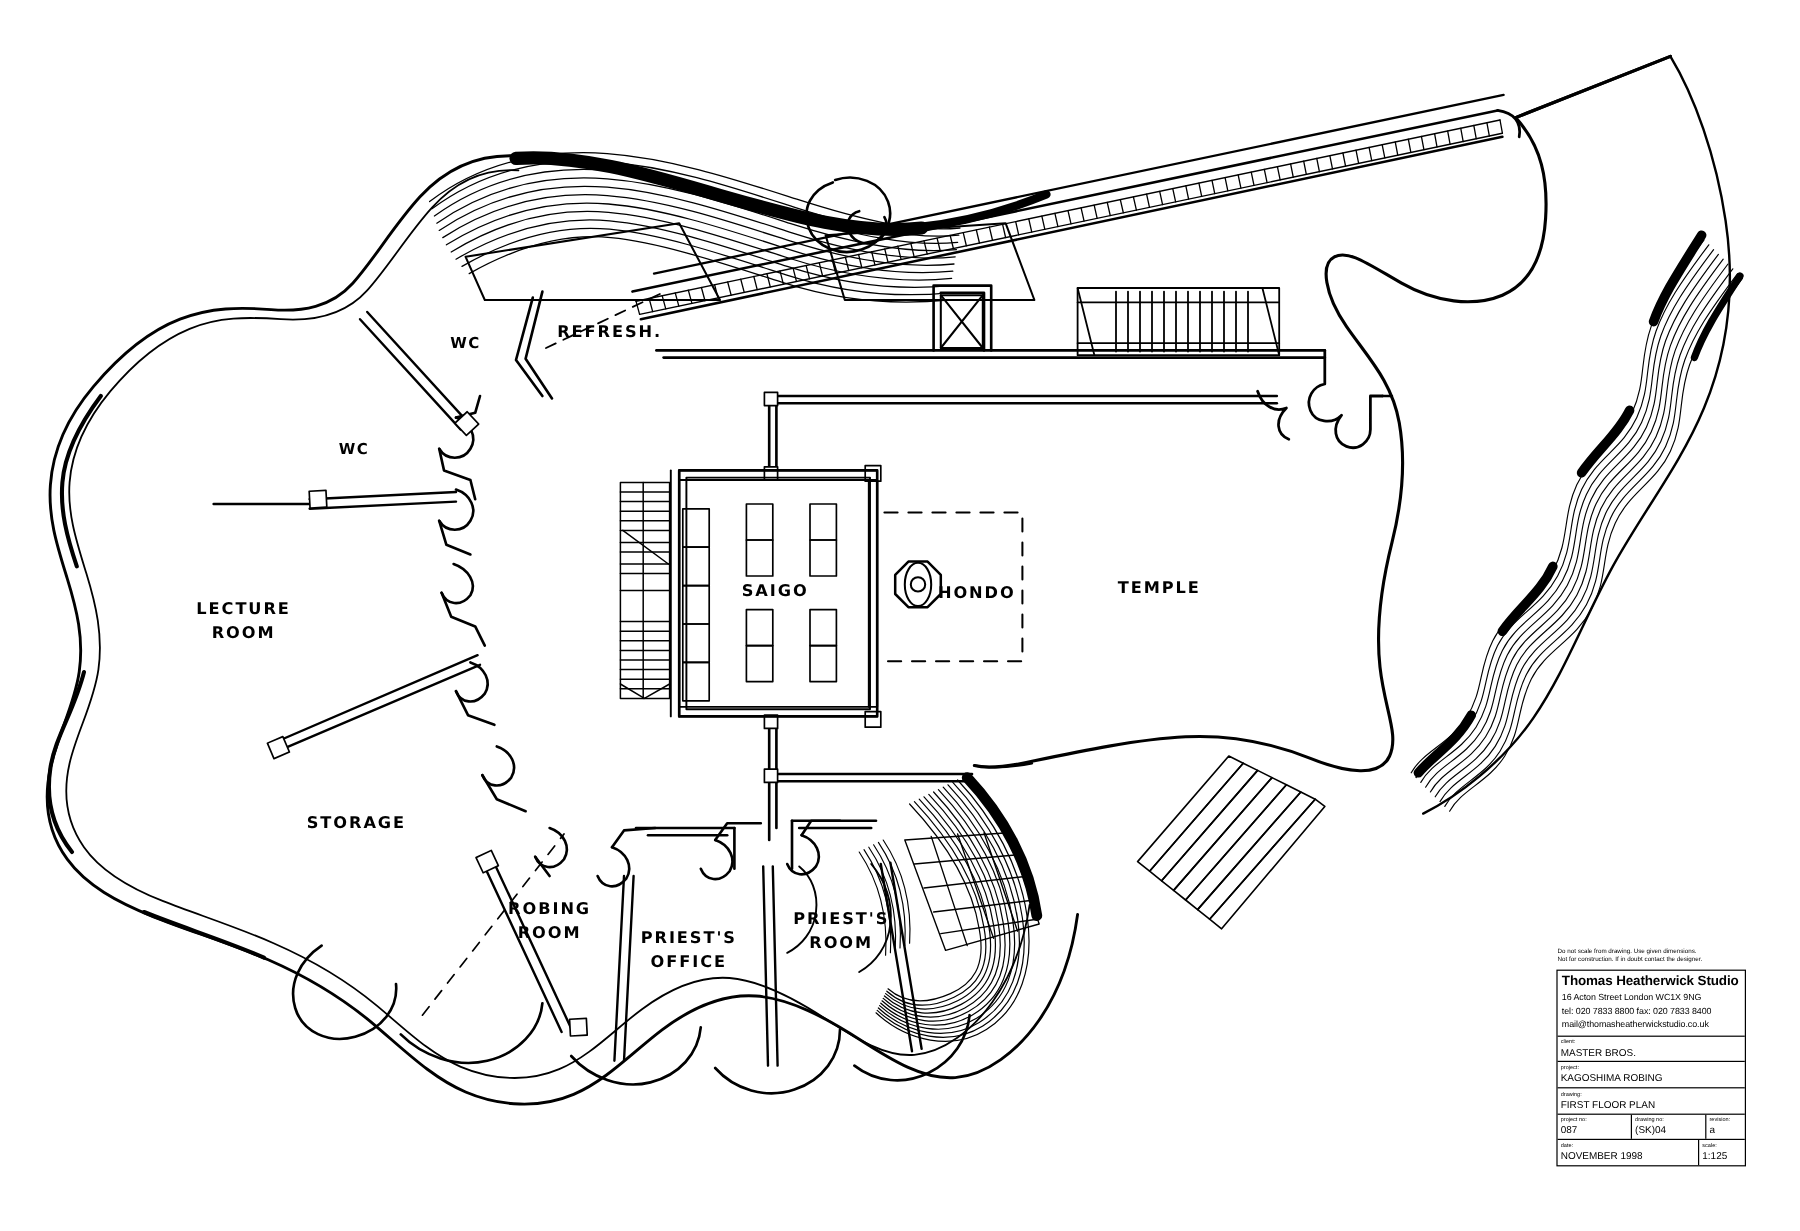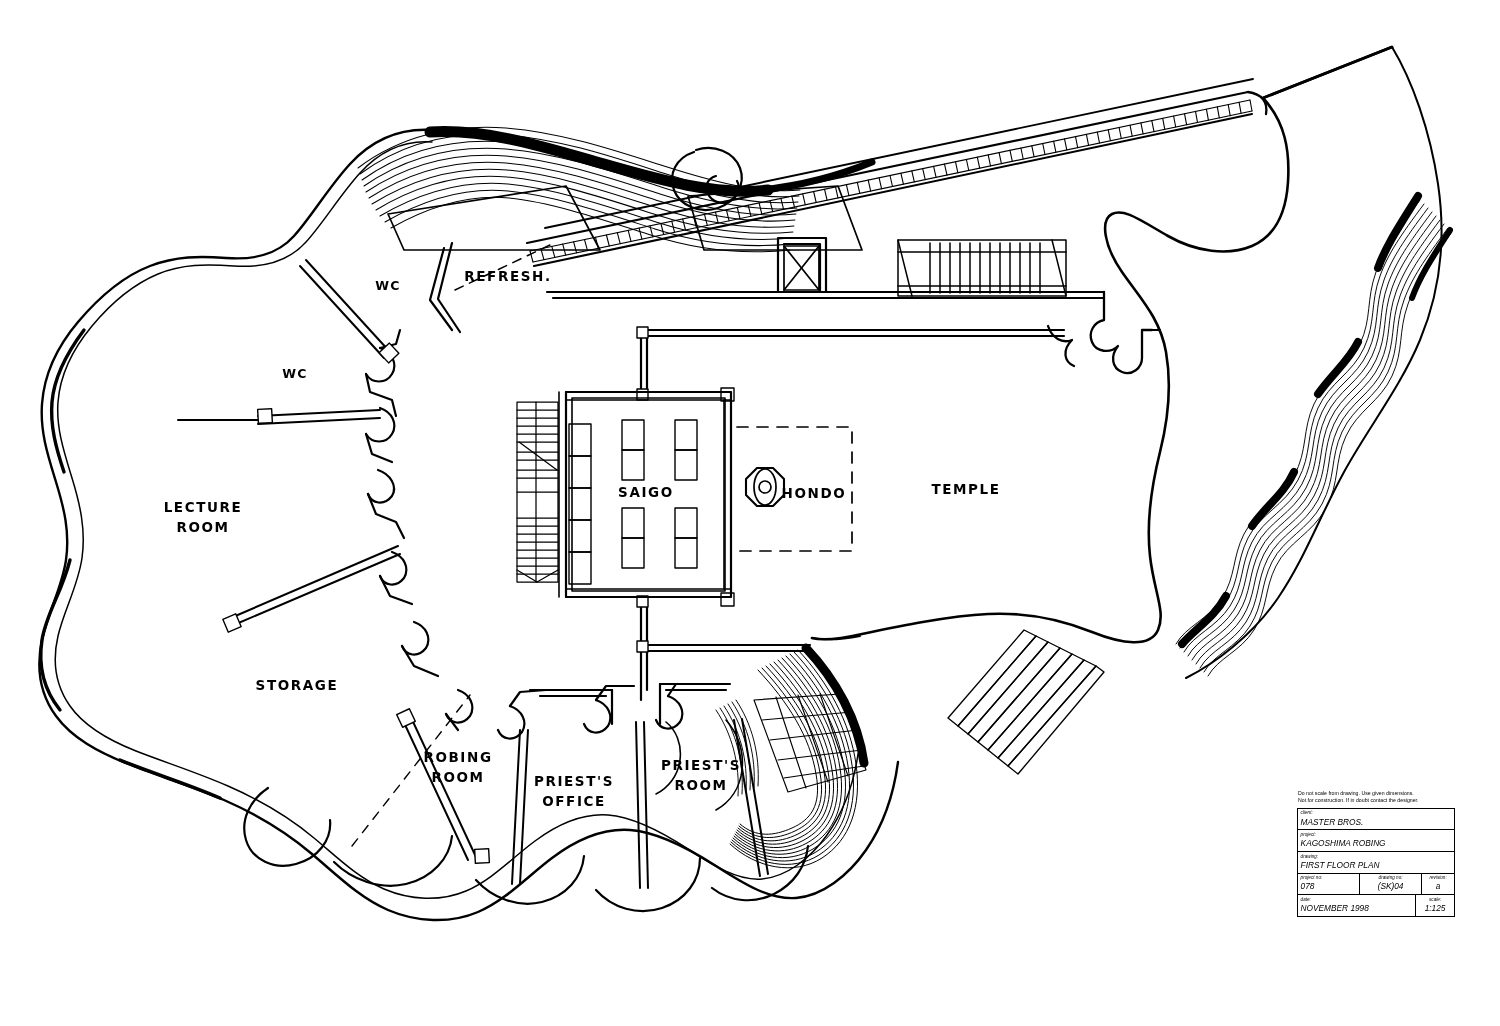--- a/index.html
+++ b/index.html
@@ -27,22 +27,22 @@
     position:absolute;left:1297px;top:790px;width:158px;
   }
   .tb-note{
     font-size:5.2px;line-height:1.42;letter-spacing:.01px;
     color:#000;margin:0 0 3px 1px;font-weight:400;
   }
   .tb-box{border:1.4px solid #000;}
   .tb-row{border-top:1.1px solid #000;}
   .tb-row:first-child{border-top:none;}
   .tb-cellwrap{display:flex;}
-  .tb-cell{padding:1.6px 2.4px 2.2px 2.6px;flex:1 1 auto;min-width:0;font-style:italic;}
-  .tb-cell + .tb-cell{border-left:1.1px solid #000;text-align:center;}
+  .tb-cell{padding:1.6px 2.4px 2.2px 2.6px;flex:1 1 auto;min-width:0;}
+  .tb-cell + .tb-cell{border-left:1.1px solid #000;}
   .tb-cap{font-size:4.6px;line-height:1.25;color:#000;letter-spacing:.02px;}
   .tb-val{font-size:8.3px;line-height:1.28;color:#000;margin-top:.5px;white-space:nowrap;}
   .tb-studio{padding:3px 3.5px 4px 3.5px;}
   .tb-studio .nm{font-size:11.2px;font-weight:700;line-height:1.22;letter-spacing:-.1px;}
   .tb-studio .ln{font-size:7.4px;line-height:1.5;letter-spacing:-.05px;white-space:nowrap;}
 </style>
 </head>
 <body>
 
 <div id="sheet">
@@ -546,20 +546,26 @@
 
   <div id="titleblock">
 
     <div class="tb-note">
       <div>Do not scale from drawing. Use given dimensions.</div>
       <div>Not for construction. If in doubt contact the designer.</div>
     </div>
 
     <div class="tb-box">
 
+      <div class="tb-row tb-studio">
+        <div class="nm">Thomas Heatherwick Studio</div>
+        <div class="ln">16 Acton Street London WC1X 9NG</div>
+        <div class="ln">tel: 020 7833 8800  fax: 020 7833 8400</div>
+        <div class="ln">mail@thomasheatherwickstudio.co.uk</div>
+      </div>
 
       <div class="tb-row">
         <div class="tb-cell">
           <div class="tb-cap">client:</div>
           <div class="tb-val">MASTER BROS.</div>
         </div>
       </div>
 
       <div class="tb-row">
         <div class="tb-cell">
@@ -572,21 +578,21 @@
         <div class="tb-cell">
           <div class="tb-cap">drawing:</div>
           <div class="tb-val">FIRST FLOOR PLAN</div>
         </div>
       </div>
 
       <div class="tb-row">
         <div class="tb-cellwrap">
           <div class="tb-cell" style="flex:0 0 56px">
             <div class="tb-cap">project no:</div>
-            <div class="tb-val">078</div>
+            <div class="tb-val">087</div>
           </div>
           <div class="tb-cell" style="flex:0 0 56px">
             <div class="tb-cap">drawing no:</div>
             <div class="tb-val">(SK)04</div>
           </div>
           <div class="tb-cell">
             <div class="tb-cap">revision:</div>
             <div class="tb-val">a</div>
           </div>
         </div>

